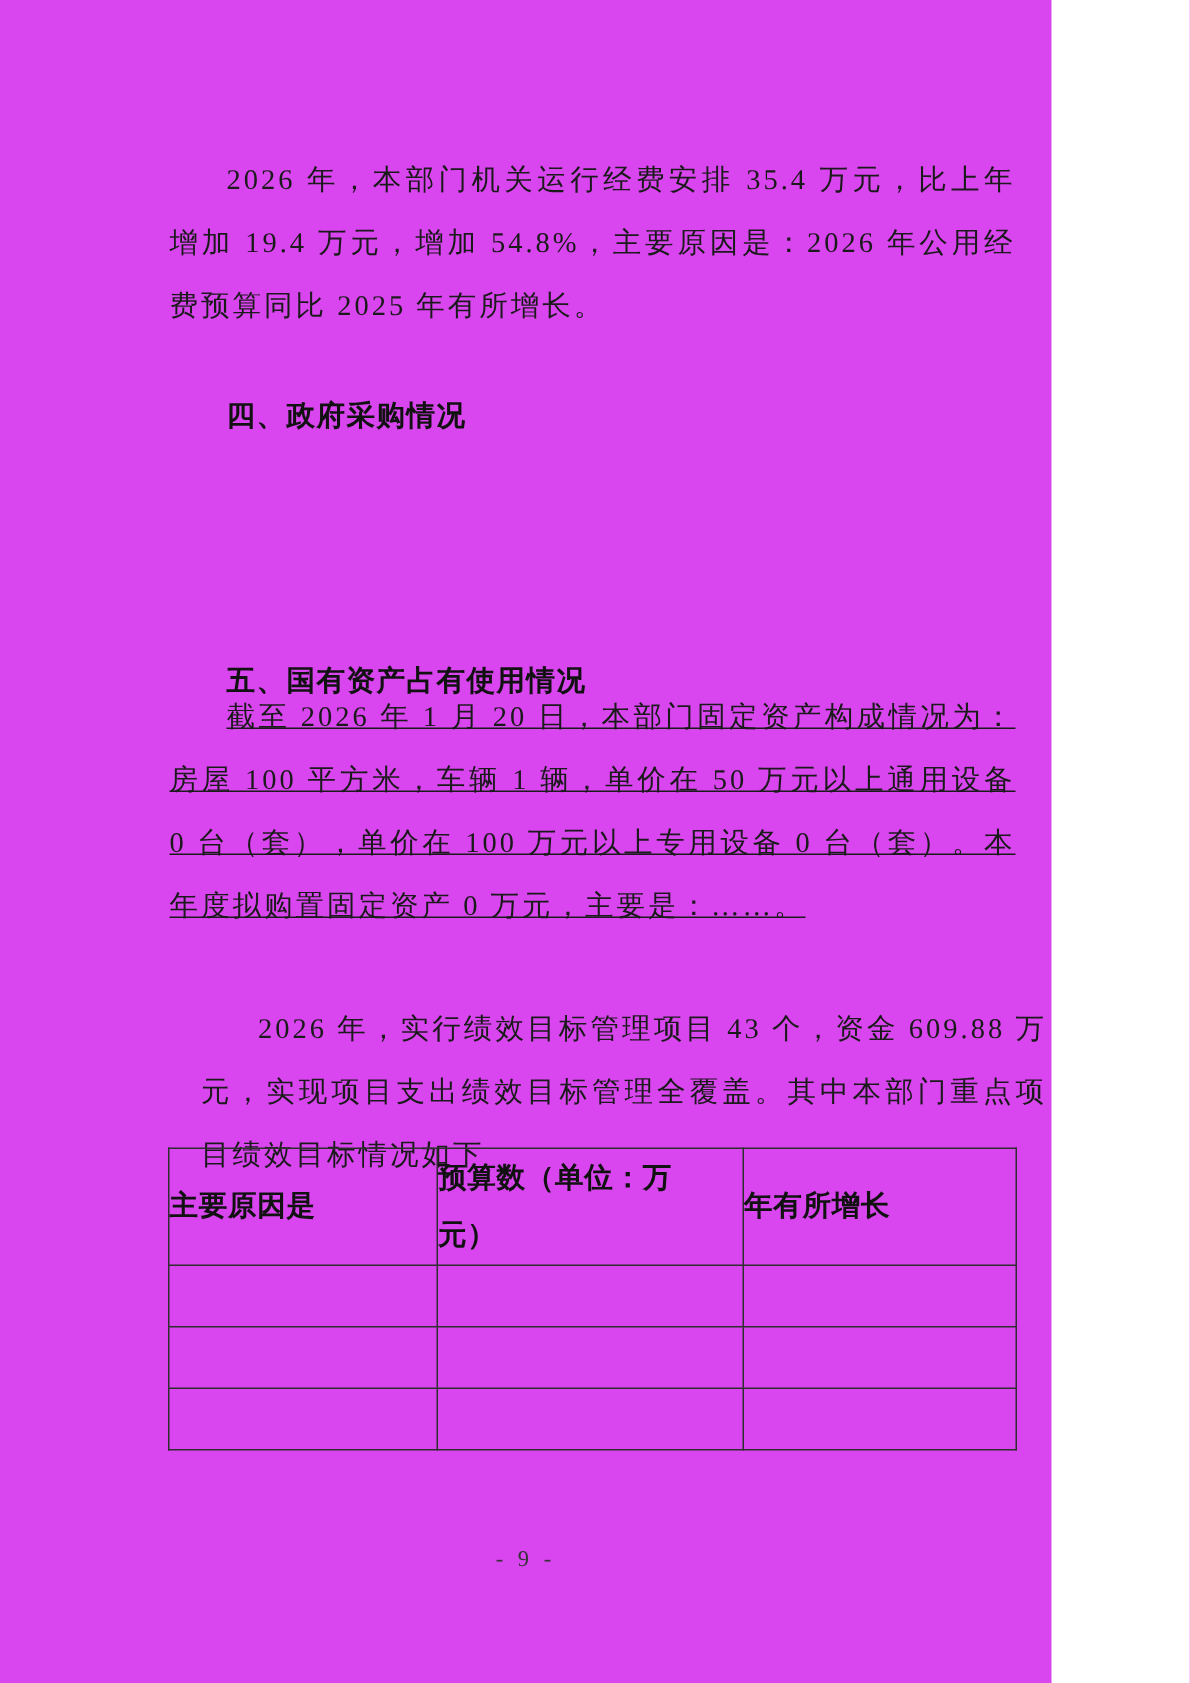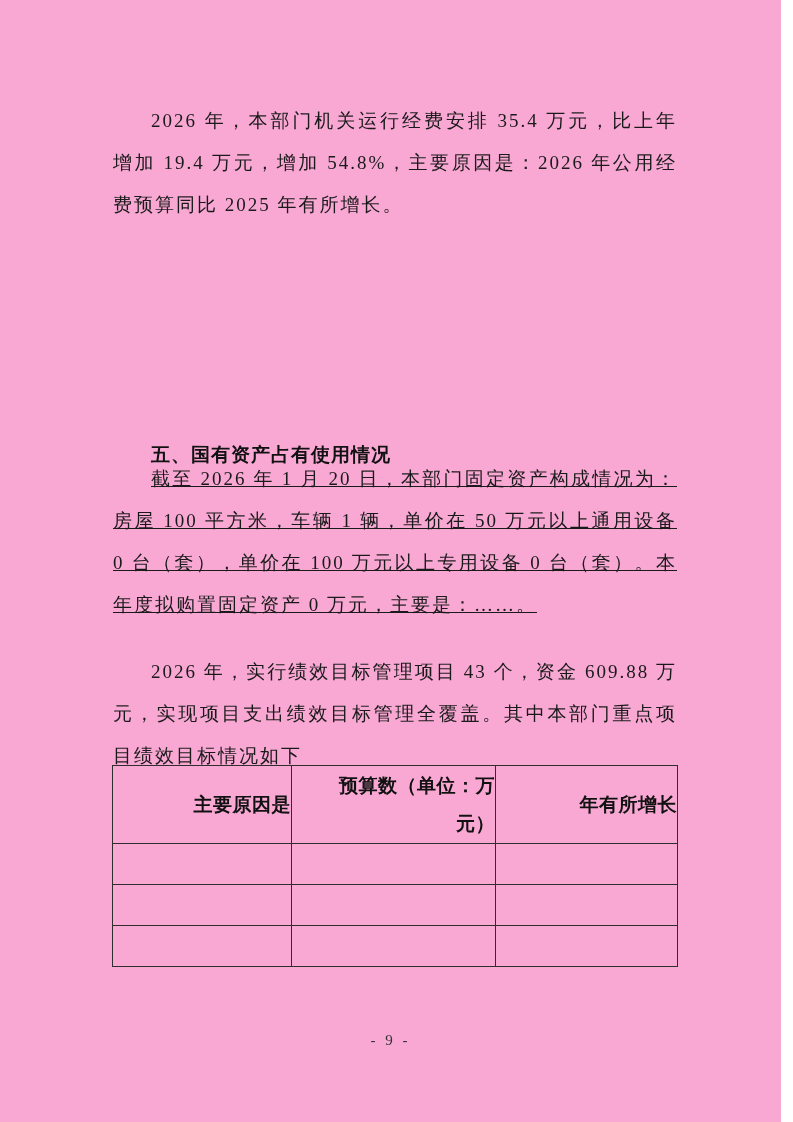--- a/index.html
+++ b/index.html
@@ -1,21 +1,21 @@
 <!DOCTYPE html>
 <html><head>
 <meta charset="utf-8">
 <style>
   * { margin: 0; padding: 0; box-sizing: border-box; }
   html, body { background: #ffffff; }
   .page {
     position: relative;
-    width: 781px;
+    width: 701px;
     height: 1122px;
-    background: #f9a8d4;
+    background: #d946ef;
     color: #111111;
     font-family: "Liberation Serif", "DejaVu Serif", serif;
     overflow: hidden;
   }
   .block {
     position: absolute;
     left: 113px;
     width: 564px;
   }
   .body-text {
@@ -43,21 +43,21 @@
     width: 565px;
     border-collapse: collapse;
     table-layout: fixed;
   }
   .doc-table col.c1 { width: 179px; }
   .doc-table col.c2 { width: 204px; }
   .doc-table col.c3 { width: 182px; }
   .doc-table th, .doc-table td {
     border: 1px solid #2e2e2e;
     vertical-align: middle;
-    text-align: right;
+    text-align: left;
     padding: 0;
   }
   .doc-table thead tr { height: 78px; }
   .doc-table tbody tr { height: 41px; }
   .doc-table th {
     font-family: "Liberation Sans", "DejaVu Sans", sans-serif;
     font-size: 19px;
     font-weight: bold;
     color: #111111;
   }
@@ -78,28 +78,29 @@
     color: #333333;
   }
 </style>
 </head>
 <body>
 
 <div class="page">
 
   <p class="block body-text" style="top: 100px;">2026 年，本部门机关运行经费安排 35.4 万元，比上年增加 19.4 万元，增加 54.8%，主要原因是：2026 年公用经费预算同比 2025 年有所增长。</p>
 
+  <h2 class="block heading" style="top: 262px;">四、政府采购情况</h2>
 
 
   <h2 class="block heading" style="top: 421px; margin-top: 18px;">五、国有资产占有使用情况</h2>
 
   <p class="block body-text" style="top: 458px; text-decoration: underline;">截至 2026 年 1 月 20 日，本部门固定资产构成情况为：房屋 100 平方米，车辆 1 辆，单价在 50 万元以上通用设备 0 台（套），单价在 100 万元以上专用设备 0 台（套）。本年度拟购置固定资产 0 万元，主要是：……。</p>
 
 
-  <p class="block body-text" style="top: 651px;">2026 年，实行绩效目标管理项目 43 个，资金 609.88 万元，实现项目支出绩效目标管理全覆盖。其中本部门重点项目绩效目标情况如下</p>
+  <p class="block body-text" style="top: 666px; margin-left: 21px;">2026 年，实行绩效目标管理项目 43 个，资金 609.88 万元，实现项目支出绩效目标管理全覆盖。其中本部门重点项目绩效目标情况如下</p>
 
   <table class="doc-table">
     <colgroup>
       <col class="c1">
         <col class="c2">
         <col class="c3">
     </colgroup>
     <thead>
       <tr>
         <th>

